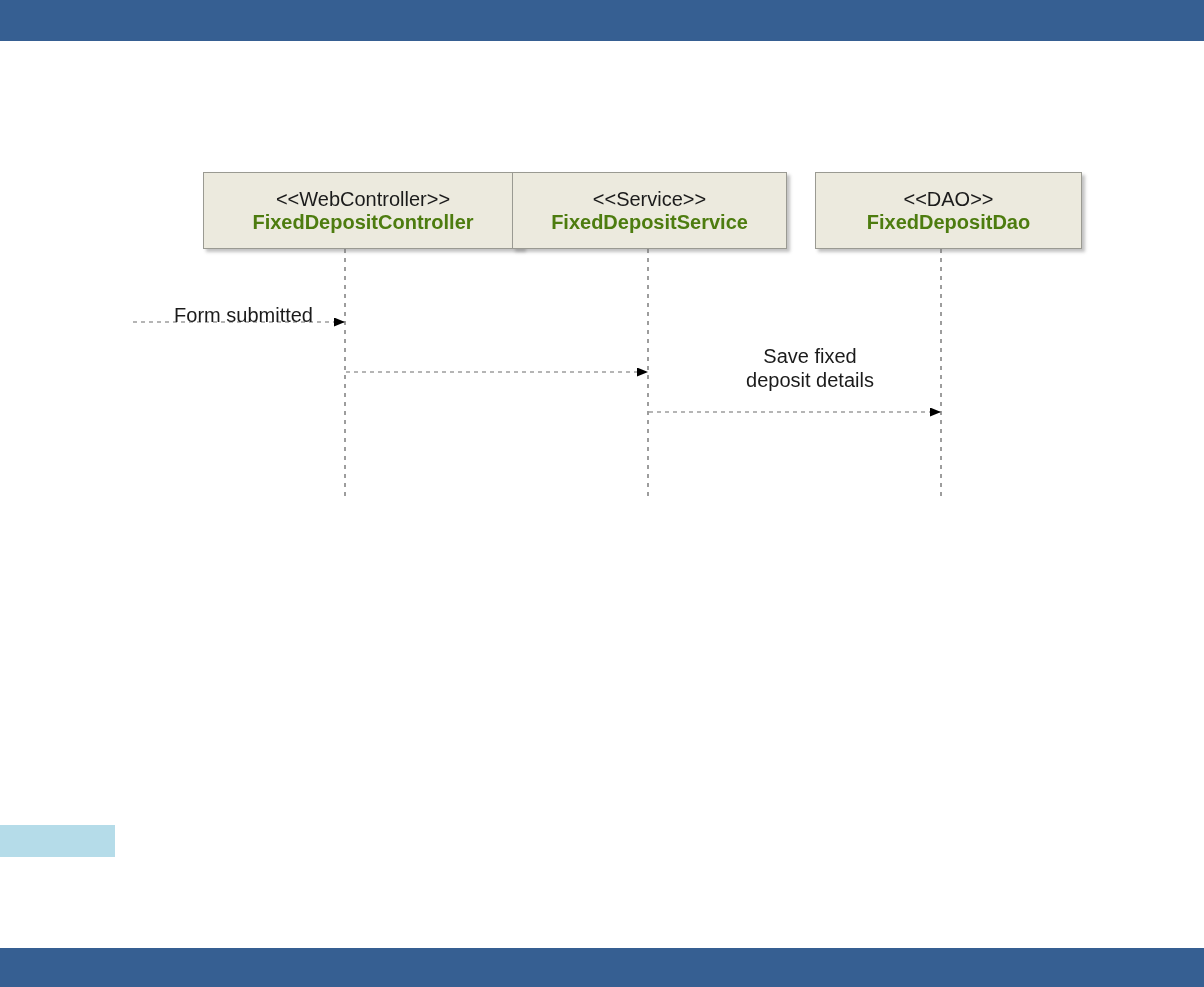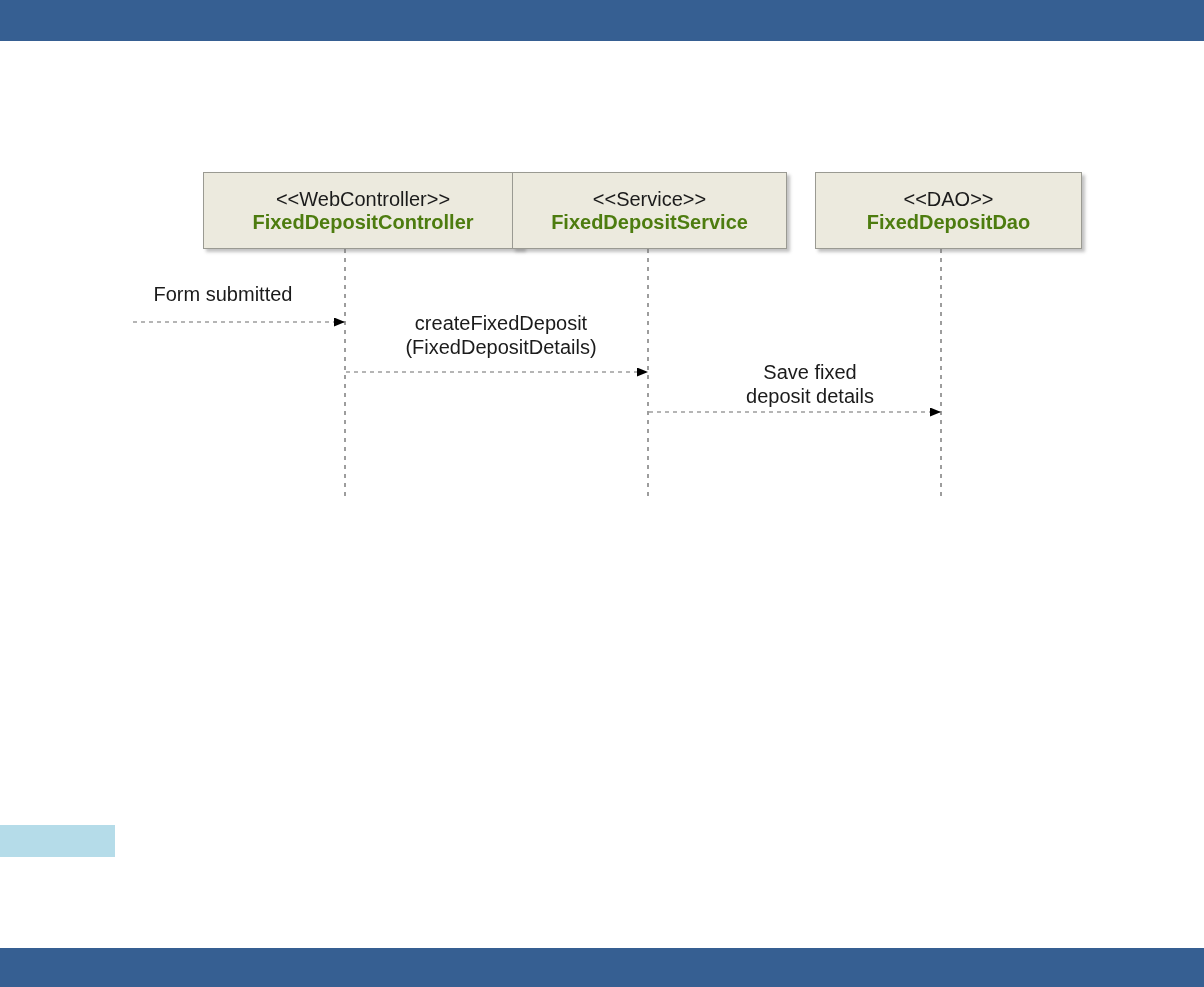--- a/index.html
+++ b/index.html
@@ -91,23 +91,23 @@
 
   
   .msg-label {
     position: absolute;
     font-size: 20px;
     color: #1b1b1b;
     text-align: center;
     line-height: 1.2;
     white-space: pre-line;
   }
-  #m0 { left: 133px; top: 282px; width: 180px; text-align: center; }
+  #m0 { left: 133px; top: 303px; width: 180px; text-align: right; }
   #m1 { left: 372px; top: 311px; width: 258px; }
-  #m2 { left: 690px; top: 344px; width: 240px; margin-top: 16px; }
+  #m2 { left: 690px; top: 344px; width: 240px; }
 </style>
 </head>
 <body>
 
 <div class="slide">
 
   <div class="band-top"></div>
   <div class="band-bottom"></div>
   <div class="accent-chip"></div>
 
@@ -141,20 +141,18 @@
       <span class="pname">FixedDepositService</span>
     </div>
 
     <div class="participant" id="p2">
       <span class="stereotype">&lt;&lt;DAO&gt;&gt;</span>
       <span class="pname">FixedDepositDao</span>
     </div>
 
     <div class="msg-label" id="m0">Form submitted</div>
 
-    <div class="msg-label" id="m1">createFixedDeposit
-(FixedDepositDetails)</div>
 
     <div class="msg-label" id="m2">Save fixed
 deposit details</div>
 
   </div>
 </div>
 
 </body></html>

